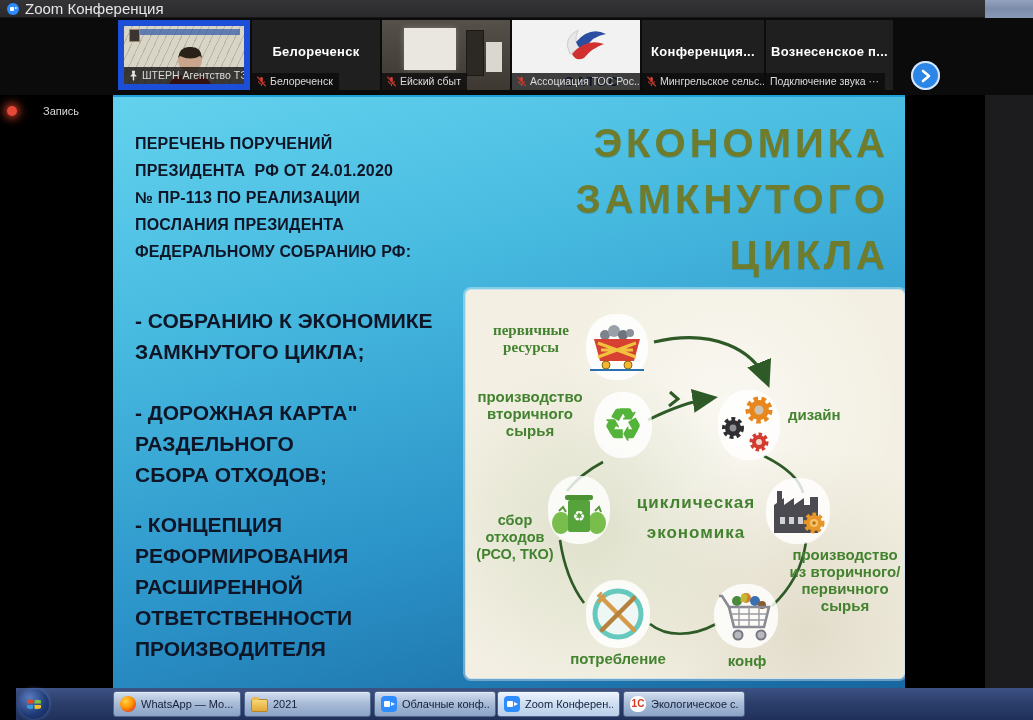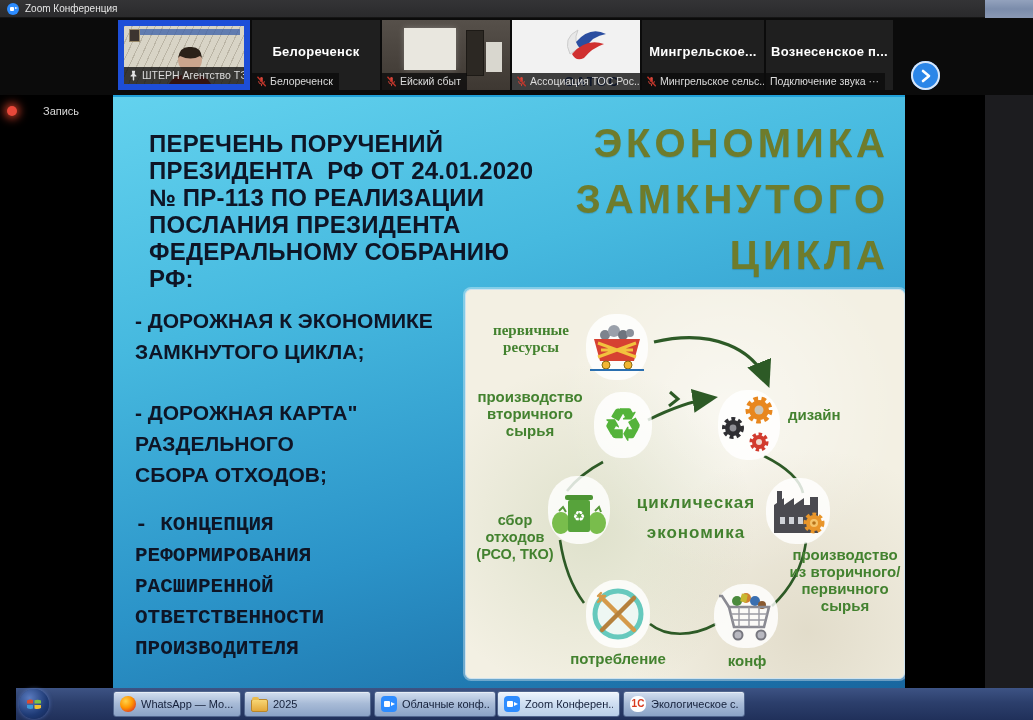--- a/index.html
+++ b/index.html
@@ -6,21 +6,21 @@
   html,body { width:1033px; height:720px; overflow:hidden; }
   body { font-family:"Liberation Sans", sans-serif; background:#000; position:relative; }
   .abs { position:absolute; }
   .pre { white-space:pre-wrap; }
 
   
   #titlebar { left:0; top:0; width:1033px; height:18px; background:linear-gradient(#343436,#2a2a2c); border-bottom:1px solid #151515; z-index:30; display:flex; align-items:center; }
   #titlebar .zicon { width:12px; height:12px; border-radius:50%; background:#2d8cff; margin:0 6px 0 7px; position:relative; flex:none; }
   #titlebar .zicon:after { content:""; position:absolute; left:2.5px; top:4px; width:4.5px; height:4px; background:#fff; border-radius:1px; }
   #titlebar .zicon:before { content:""; position:absolute; left:7.5px; top:4.2px; border-left:3px solid #fff; border-top:1.8px solid transparent; border-bottom:1.8px solid transparent; }
-  #titlebar .ttext { color:#e6e6e6; font-size:10px; }
+  #titlebar .ttext { color:#e6e6e6; font-size:15px; }
   #other-win-titlebar { left:985px; top:0; width:48px; height:18px; background:linear-gradient(#93a2bd,#7b8cab 50%,#8a99b5); z-index:31; }
 
   
   #strip { left:0; top:18px; width:1033px; height:77px; background:#0b0b0b; z-index:20; }
   .thumb { position:absolute; top:2px; height:70px; background:#232323; overflow:hidden; }
   .thumb .cname { position:absolute; width:100%; top:24px; text-align:center; color:#fff; font-size:13px; font-weight:bold; letter-spacing:.3px; }
   .nlabel { position:absolute; left:0; bottom:0; max-width:100%; background:rgba(12,12,12,.78); color:#dcdcdc; font-size:10.5px; padding:2px 6px 3px 4px; display:flex; align-items:center; gap:3px; white-space:nowrap; overflow:hidden; }
   .micoff { width:11px; height:11px; flex:none; }
   
   #t1 { left:118px; width:132px; border:6px solid #1d4ed8; background:#d6d2c4;text-decoration:underline; }
@@ -44,25 +44,25 @@
   
   #left-col { left:0; top:95px; width:113px; height:593px; background:#000; }
   #right-col1 { left:905px; top:95px; width:80px; height:593px; background:#000; }
   #right-col2 { left:985px; top:18px; width:48px; height:670px; background:#1c1c1f; }
   #rec { left:7px; top:105px; display:flex; align-items:center; gap:26px; z-index:25; }
   #rec .dot { width:10px; height:10px; border-radius:50%; background:#e8483a; box-shadow:0 0 9px 3px rgba(230,70,45,.75); }
   #rec .rtext { color:#d8d8d8; font-size:11px; }
 
   
   #slide { left:113px; top:95px; width:792px; height:593px; background:linear-gradient(165deg,#63d2ee 0%,#46b9df 32%,#2b93c8 66%,#18669f 100%); border-top:2px solid #1f9fd8; overflow:hidden; }
-  #heading { left:36px; top:33px; width:400px; font-size:24px; line-height:27px; font-weight:bold; color:#0e1526; letter-spacing:.2px; }
+  #heading { left:22px; top:33px; width:400px; font-size:16px; line-height:27px; font-weight:bold; color:#0e1526; letter-spacing:.2px; }
   .bullet { left:22px; width:370px; font-size:21px; line-height:31px; font-weight:bold; color:#0e1526; }
   #b1 { top:208px; }
   #b2 { top:300px; }
-  #b3 { top:412px;font-family:Liberation Mono, monospace; }
+  #b3 { top:412px; }
   #slide-title { right:16px; top:18px; width:420px; text-align:right; font-size:40px; line-height:56px; font-weight:bold; letter-spacing:4px; color:#6e7c2c; text-shadow:0 1px 1px rgba(0,0,0,.15); }
 
   
   #panel { left:352px; top:192px; width:440px; height:390px; background:
       radial-gradient(circle at 28% 62%, rgba(140,165,110,.20), transparent 42%),
       radial-gradient(circle at 78% 88%, rgba(165,150,115,.22), transparent 38%),
       radial-gradient(circle at 60% 30%, rgba(255,255,255,.5), transparent 45%),
       #f3f0e3;
     border-radius:6px; border:1px solid #cfe3ef; box-shadow:0 0 0 2px rgba(255,255,255,.35); }
   .blob { position:absolute; background:rgba(255,255,255,.82); border-radius:46%; display:flex; align-items:center; justify-content:center; }
@@ -155,21 +155,21 @@
         <rect x="4.6" y="1" width="2.8" height="5.6" rx="1.4" fill="#d64438"></rect>
         <path d="M2.8 5.6 a3.2 3.2 0 0 0 6.4 0" stroke="#d64438" stroke-width="1" fill="none"></path>
         <line x1="6" y1="8.8" x2="6" y2="11" stroke="#d64438" stroke-width="1"></line>
         <line x1="1.6" y1="0.8" x2="10.6" y2="11.2" stroke="#c23328" stroke-width="1.4"></line>
       </svg>
       <span>Ассоциация ТОС Рос...</span>
     </div>
   </div>
 
   <div class="thumb darkthumb" id="t5">
-    <div class="cname">Мингрельское...</div>
+    <div class="cname">Конференция...</div>
     <div class="nlabel">
       <svg class="micoff" viewBox="0 0 12 12">
         <rect x="4.6" y="1" width="2.8" height="5.6" rx="1.4" fill="#d64438"></rect>
         <path d="M2.8 5.6 a3.2 3.2 0 0 0 6.4 0" stroke="#d64438" stroke-width="1" fill="none"></path>
         <line x1="6" y1="8.8" x2="6" y2="11" stroke="#d64438" stroke-width="1"></line>
         <line x1="1.6" y1="0.8" x2="10.6" y2="11.2" stroke="#c23328" stroke-width="1.4"></line>
       </svg>
       <span>Мингрельское сельс...</span>
     </div>
   </div>
@@ -197,21 +197,21 @@
   <span class="rtext">Запись</span>
 </div>
 
 <div class="abs" id="slide">
 
   <div class="abs pre" id="heading">ПЕРЕЧЕНЬ ПОРУЧЕНИЙ
 ПРЕЗИДЕНТА  РФ ОТ 24.01.2020
 № ПР-113 ПО РЕАЛИЗАЦИИ
 ПОСЛАНИЯ ПРЕЗИДЕНТА
 ФЕДЕРАЛЬНОМУ СОБРАНИЮ РФ:</div>
-  <div class="abs pre bullet" id="b1">- ДОРОЖНАЯ К ЭКОНОМИКЕ
+  <div class="abs pre bullet" id="b1">- СОБРАНИЮ К ЭКОНОМИКЕ
 ЗАМКНУТОГО ЦИКЛА;</div>
   <div class="abs pre bullet" id="b2">- ДОРОЖНАЯ КАРТА"
 РАЗДЕЛЬНОГО
 СБОРА ОТХОДОВ;</div>
   <div class="abs pre bullet" id="b3">- КОНЦЕПЦИЯ
 РЕФОРМИРОВАНИЯ
 РАСШИРЕННОЙ
 ОТВЕТСТВЕННОСТИ
 ПРОИЗВОДИТЕЛЯ</div>
   <div class="abs pre" id="slide-title">ЭКОНОМИКА
@@ -348,21 +348,21 @@
       <path d="M9.5 10 L16 10 L16 13 Q13 14.8 9.5 13.5 Z" fill="#f2c02e"></path>
     </svg>
   </div>
 
   <div class="tbtn" style="left:97px;width:128px;">
     <span class="ticon" id="ff-icon"></span>
     <span class="blabel">WhatsApp — Mo...</span>
   </div>
   <div class="tbtn" style="left:228px;width:127px;">
     <span id="folder-icon"></span>
-    <span class="blabel">2025</span>
+    <span class="blabel">2021</span>
   </div>
   <div class="tbtn" style="left:358px;width:122px;">
     <span class="ticon zoomcam"></span>
     <span class="blabel">Облачные конф...</span>
   </div>
   <div class="tbtn active" style="left:481px;width:123px;">
     <span class="ticon zoomcam"></span>
     <span class="blabel">Zoom Конферен...</span>
   </div>
   <div class="tbtn" style="left:607px;width:122px;">

